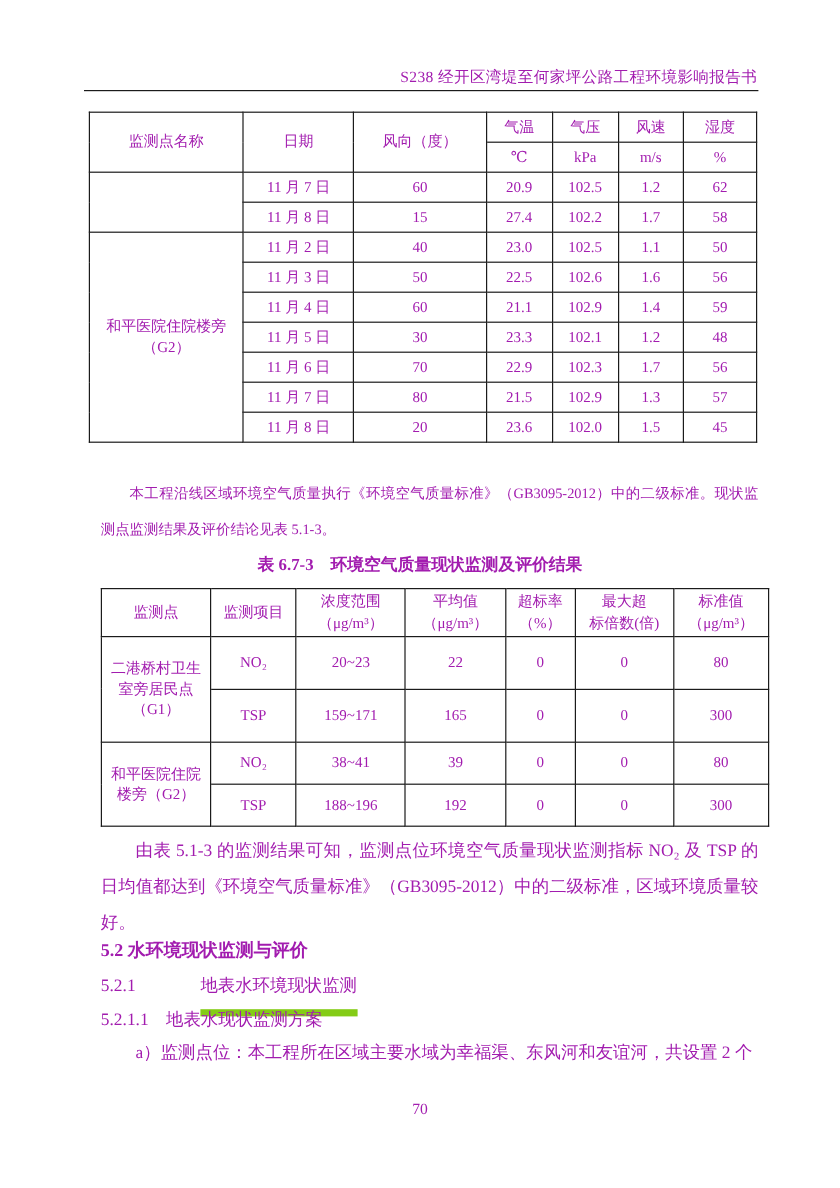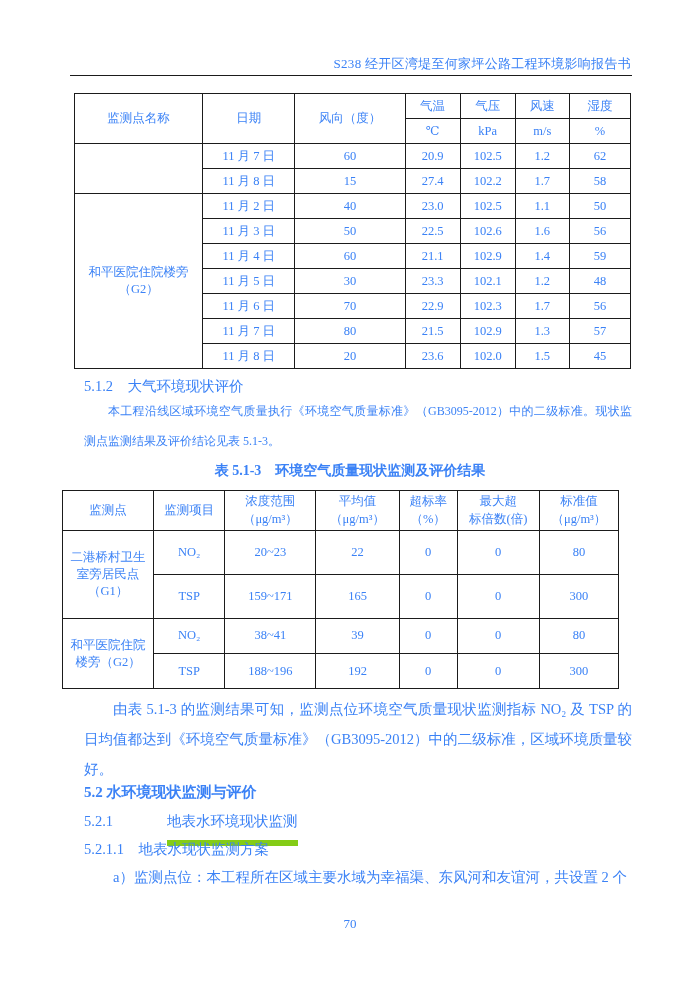--- a/index.html
+++ b/index.html
@@ -1,33 +1,33 @@
 <!DOCTYPE html>
 <html><head>
 <meta charset="utf-8">
 <style>
   html,body { margin:0; padding:0; background:#e8e8e8; }
   .page {
     position:relative; width:700px; height:990px; background:#ffffff;
-    font-family:"Liberation Serif","DejaVu Serif",serif; color:#3b82f6;
+    font-family:"Liberation Serif","DejaVu Serif",serif; color:#a21caf;
     overflow:hidden; margin:0 auto;
   }
   
   .running-head { position:absolute; top:55px; right:69px; font-size:13px; letter-spacing:0.3px; }
   .head-rule { position:absolute; top:75px; left:70px; width:562px; border-top:1.5px solid #1b1b1b; }
 
   
   table.tbl { border-collapse:collapse; table-layout:fixed; }
   table.tbl td {
     border:1px solid #1b1b1b; text-align:center; vertical-align:middle;
     font-size:12.5px; padding:0 2px; overflow:hidden;
   }
   .t1 { position:absolute; left:74px; top:93px; width:557px; }
   .t1 tr { height:25px; }
-  .t2 { position:absolute; left:62px; top:490px; width:557px; }
+  .t2 { position:absolute; left:84px; top:490px; width:557px; }
   .t2 tr { height:23px; }
   .t2 tr.hr { height:40px; }
   .t2 td div { line-height:1.4; }
   .t2 td.sitecell { line-height:1.35; padding:18px 3px; }
   .grp-top td { border-top:1.5px solid #1b1b1b; }
 
   
   .h512  { position:absolute; left:84px; top:377px; font-size:14.5px; }
   .p512  { position:absolute; left:84px; top:396px; width:548px; font-size:12px; line-height:30px; text-align:justify; text-indent:2em; }
   .t2title { position:absolute; left:0; top:462px; width:700px; text-align:center; font-size:14px; font-weight:bold; }
@@ -148,24 +148,23 @@
         <td>11 月 8 日</td>
         <td>20</td>
         <td>23.6</td>
         <td>102.0</td>
         <td>1.5</td>
         <td>45</td>
       </tr>
     </tbody>
   </table>
 
-  <div class="h512">5.1.2　大气环境现状评价</div>
   <div class="p512">本工程沿线区域环境空气质量执行《环境空气质量标准》（GB3095-2012）中的二级标准。现状监测点监测结果及评价结论见表 5.1-3。</div>
 
-  <div class="t2title">表 5.1-3　环境空气质量现状监测及评价结果</div>
+  <div class="t2title">表 6.7-3　环境空气质量现状监测及评价结果</div>
 
   <table class="tbl t2">
     <colgroup>
       <col style="width:91px">
         <col style="width:71px">
         <col style="width:91px">
       <col style="width:83px">
         <col style="width:58px">
         <col style="width:82px">
         <col style="width:79px">

